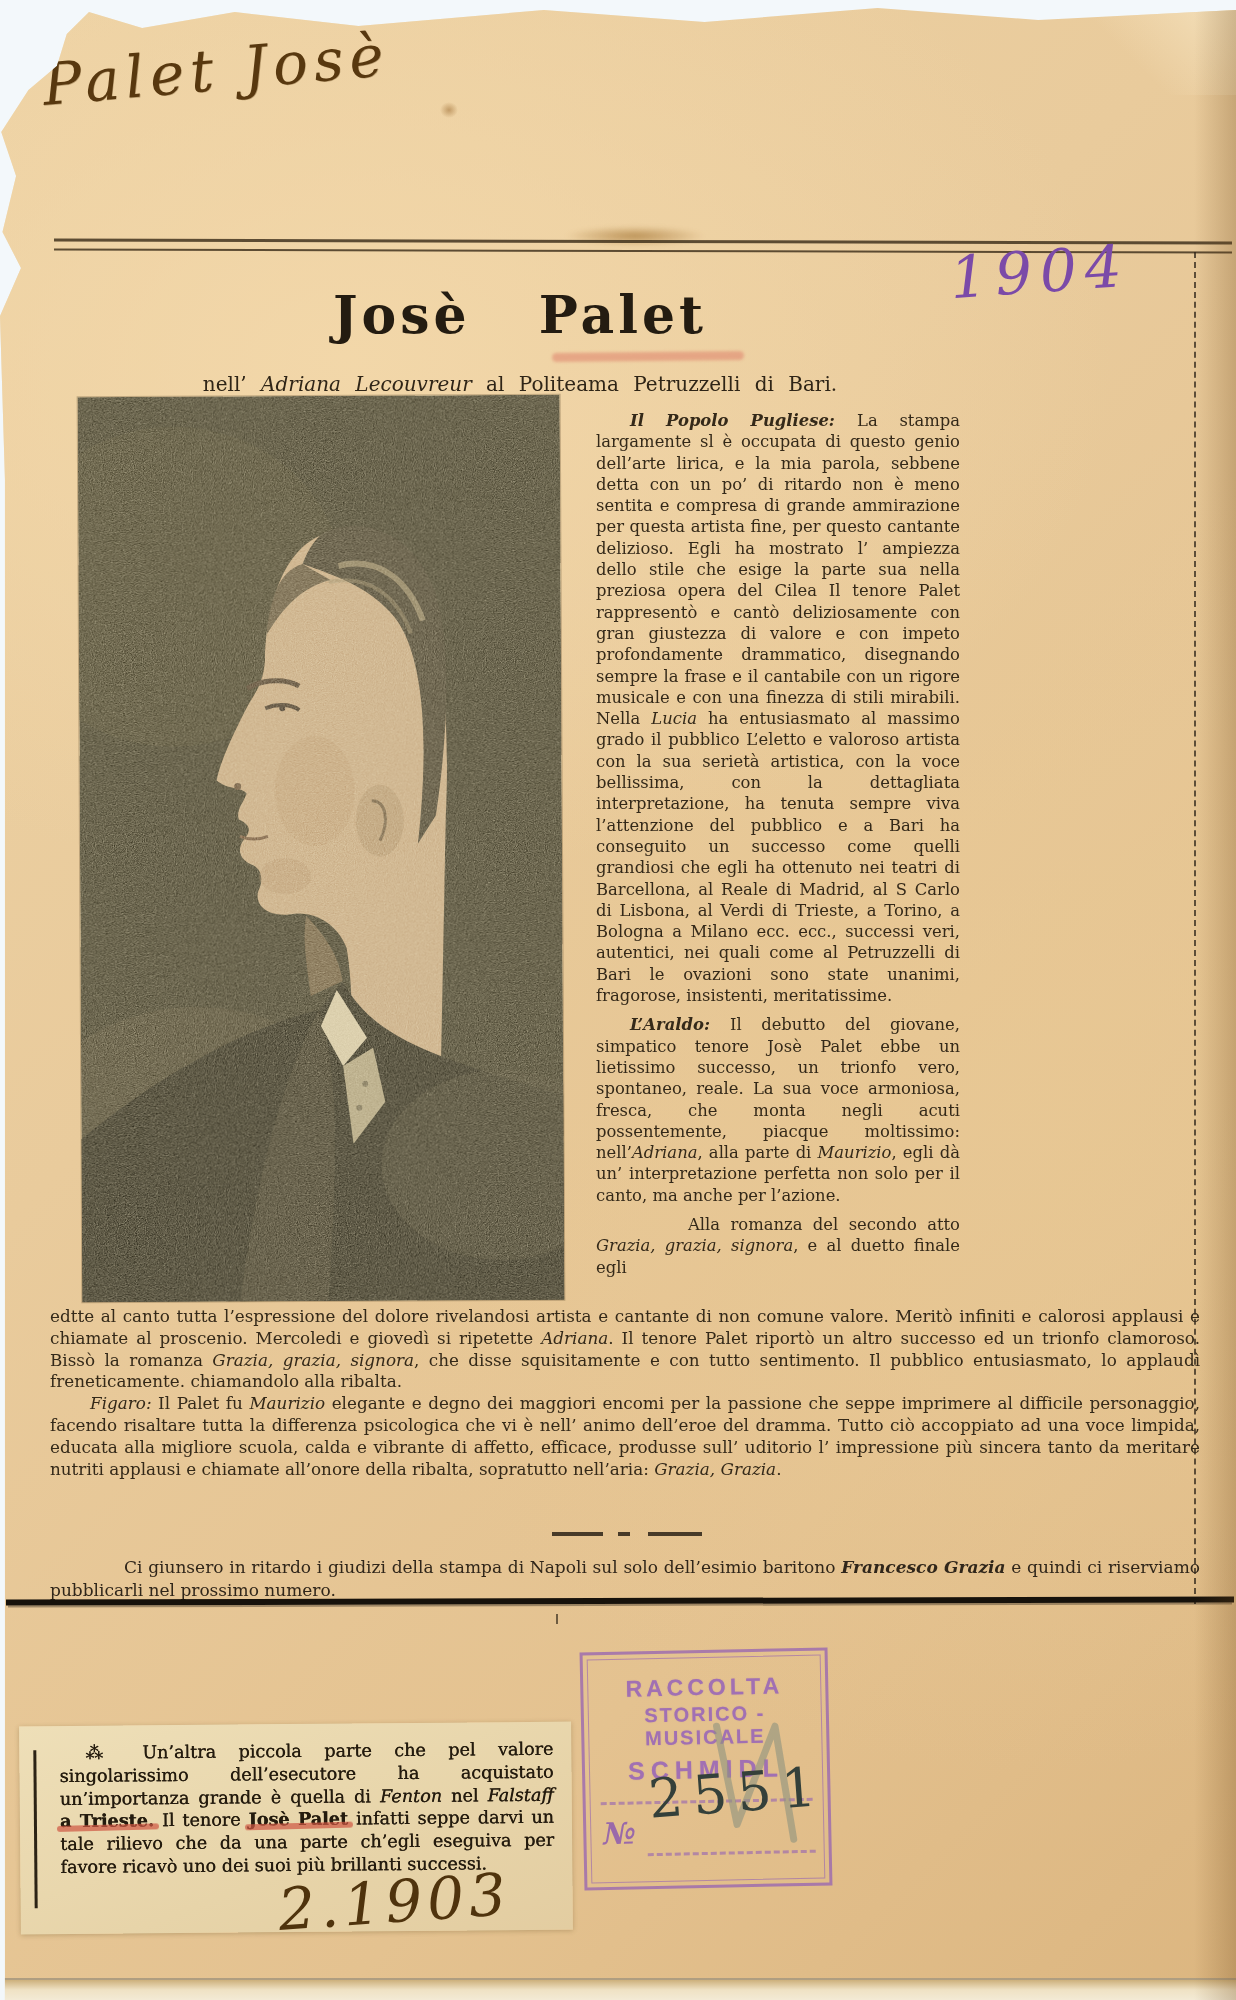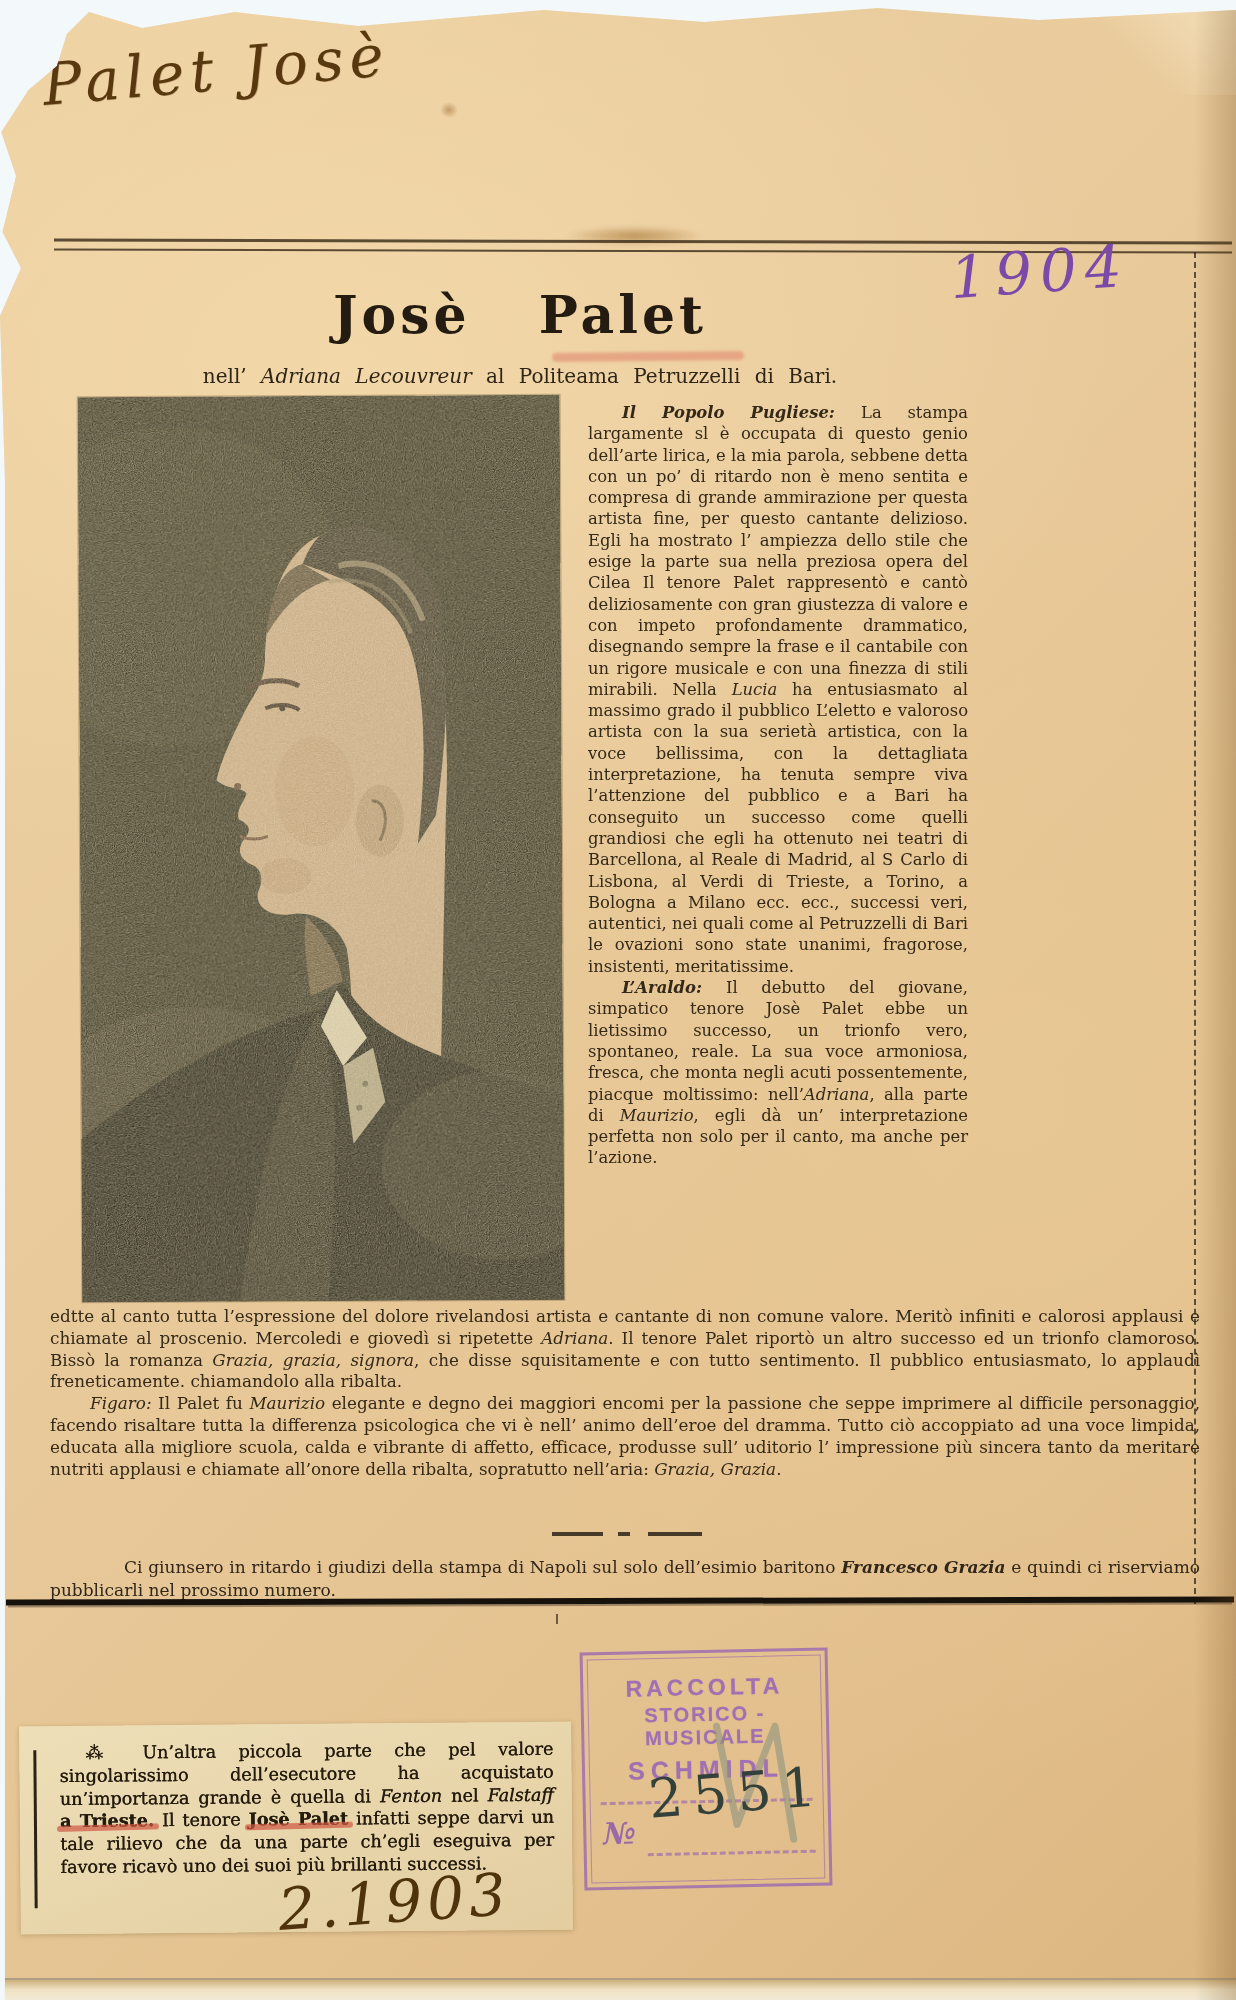--- a/index.html
+++ b/index.html
@@ -40,30 +40,30 @@
   .rule-top{position:absolute;left:54px;top:240px;width:1178px;height:7px;
     border-top:3px solid #43341f;border-bottom:2px solid #43341f;transform:rotate(.15deg);opacity:.85;}
   .vdash{position:absolute;left:1194px;top:252px;height:1352px;border-left:2.5px dashed #2f261a;opacity:.75;}
 
   .title{position:absolute;left:120px;top:284px;width:800px;text-align:center;
     font-size:52px;font-weight:700;letter-spacing:4px;word-spacing:46px;color:#241c11;}
   .red-smudge{position:absolute;left:552px;top:352px;width:192px;height:9px;background:#dd7a66;
     opacity:.5;filter:blur(1.4px);border-radius:5px;transform:rotate(-.6deg);}
   .year{position:absolute;left:950px;top:238px;font-size:58px;font-style:italic;
     color:#7b4aa8;transform:rotate(-4deg);letter-spacing:8px;}
-  .subtitle{position:absolute;left:60px;top:364px;width:920px;text-align:center;
+  .subtitle{position:absolute;left:60px;top:372px;width:920px;text-align:center;
     font-size:20px;color:#2f2517;word-spacing:8px;}
 
   .photo{position:absolute;left:80px;top:396px;width:482px;height:905px;
     transform:rotate(-.3deg);box-shadow:0 0 0 1px rgba(60,45,20,.25);}
   .photo svg{display:block;width:100%;height:100%;}
 
   .col{position:absolute;left:588px;top:402px;width:380px;
     font-size:16.4px;line-height:21.3px;text-align:justify;color:#342919;}
-  .col p{margin:0;text-indent:34px;}
+  .col p{margin:8px;text-indent:34px;}
   .col p.p3{text-indent:92px;}
 
   .wide{position:absolute;left:50px;top:1306px;width:1150px;
     font-size:16.8px;line-height:21.8px;text-align:justify;color:#342919;}
   .wide p{margin:0;text-indent:0;}
   .wide p.fig{text-indent:40px;}
 
   .short-div{position:absolute;left:552px;top:1532px;width:150px;height:4px;opacity:.85;
     background:linear-gradient(to right,#2c2216 0 34%,transparent 34% 44%,#2c2216 44% 52%,transparent 52% 64%,#2c2216 64% 100%);}
 
@@ -168,20 +168,21 @@
         <circle cx="278" cy="712" r="3" fill="#6f654a"></circle>
         <ellipse cx="420" cy="770" rx="120" ry="95" fill="#3f3a26" opacity="0.5"></ellipse>
       </g>
       <rect x="0" y="0" width="482" height="905" filter="url(#grain)" opacity="0.5"></rect>
     </svg>
   </div>
 
   <div class="col">
     <p><span class="sg-b sg-i">Il Popolo Pugliese: </span><span>La stampa largamente sl è occupata di questo genio dell’arte lirica, e la mia parola, sebbene detta con un po’ di ritardo non è meno sentita e compresa di grande ammirazione per questa artista fine, per questo cantante delizioso. Egli ha mostrato l’ ampiezza dello stile che esige la parte sua nella preziosa opera del Cilea Il tenore Palet rappresentò e cantò deliziosamente con gran giustezza di valore e con impeto profondamente drammatico, disegnando sempre la frase e il cantabile con un rigore musicale e con una finezza di stili mirabili. Nella </span><span class="sg-i">Lucia</span><span> ha entusiasmato al massimo grado il pubblico L’eletto e valoroso artista con la sua serietà artistica, con la voce bellissima, con la dettagliata interpretazione, ha tenuta sempre viva l’attenzione del pubblico e a Bari ha conseguito un successo come quelli grandiosi che egli ha ottenuto nei teatri di Barcellona, al Reale di Madrid, al S Carlo di Lisbona, al Verdi di Trieste, a Torino, a Bologna a Milano ecc. ecc., successi veri, autentici, nei quali come al Petruzzelli di Bari le ovazioni sono state unanimi, fragorose, insistenti, meritatissime.</span></p>
     <p><span class="sg-b sg-i">L’Araldo: </span><span>Il debutto del giovane, simpatico tenore Josè Palet ebbe un lietissimo successo, un trionfo vero, spontaneo, reale. La sua voce armoniosa, fresca, che monta negli acuti possentemente, piacque moltissimo: nell’</span><span class="sg-i">Adriana</span><span>, alla parte di </span><span class="sg-i">Maurizio</span><span>, egli dà un’ interpretazione perfetta non solo per il canto, ma anche per l’azione.</span></p>
+    <p class="p3"><span>Alla romanza del secondo atto </span><span class="sg-i">Grazia, grazia, signora</span><span>, e al duetto finale egli</span></p>
   </div>
 
   <div class="wide">
     <p><span>edtte al canto tutta l’espressione del dolore rivelandosi artista e cantante di non comune valore. Meritò infiniti e calorosi applausi e chiamate al proscenio. Mercoledi e giovedì si ripetette </span><span class="sg-i">Adriana</span><span>. Il tenore Palet riportò un altro successo ed un trionfo clamoroso. Bissò la romanza </span><span class="sg-i">Grazia, grazia, signora</span><span>, che disse squisitamente e con tutto sentimento. Il pubblico entusiasmato, lo applaudì freneticamente. chiamandolo alla ribalta.</span></p>
     <p class="fig"><span class="sg-i">Figaro: </span><span>Il Palet fu </span><span class="sg-i">Maurizio</span><span> elegante e degno dei maggiori encomi per la passione che seppe imprimere al difficile personaggio, facendo risaltare tutta la differenza psicologica che vi è nell’ animo dell’eroe del dramma. Tutto ciò accoppiato ad una voce limpida, educata alla migliore scuola, calda e vibrante di affetto, efficace, produsse sull’ uditorio l’ impressione più sincera tanto da meritare nutriti applausi e chiamate all’onore della ribalta, sopratutto nell’aria: </span><span class="sg-i">Grazia, Grazia</span><span>.</span></p>
   </div>
 
   <div class="short-div"></div>
 
   <div class="closing">

